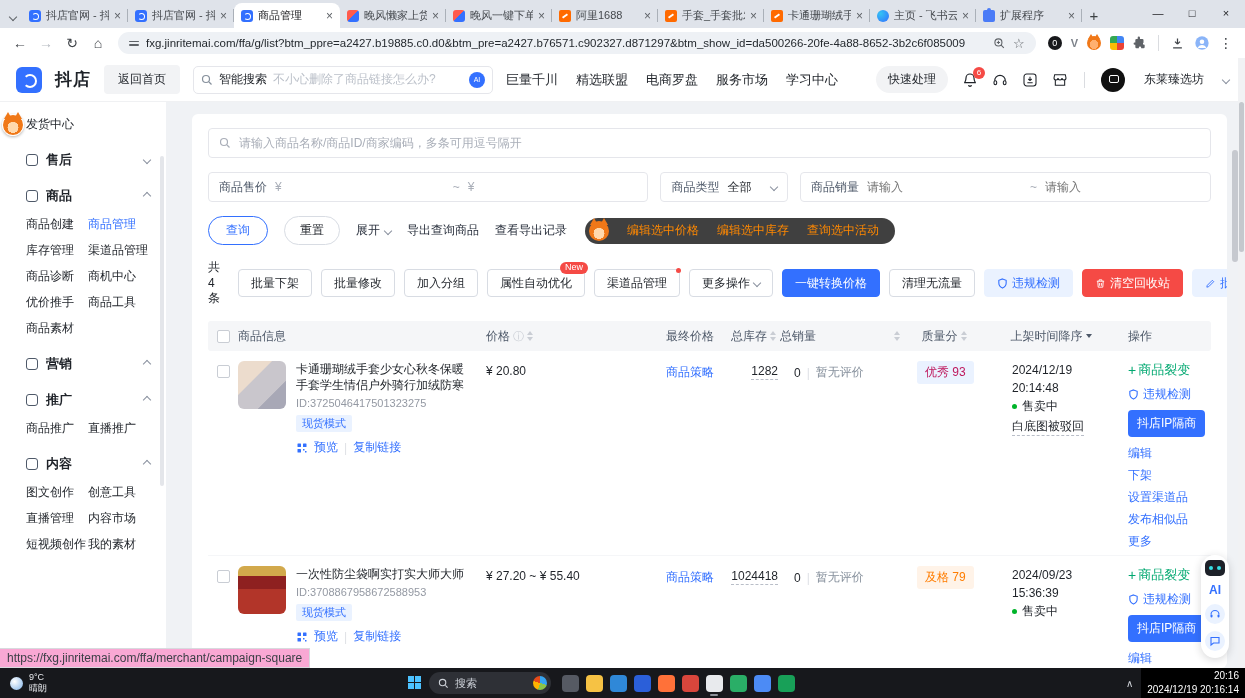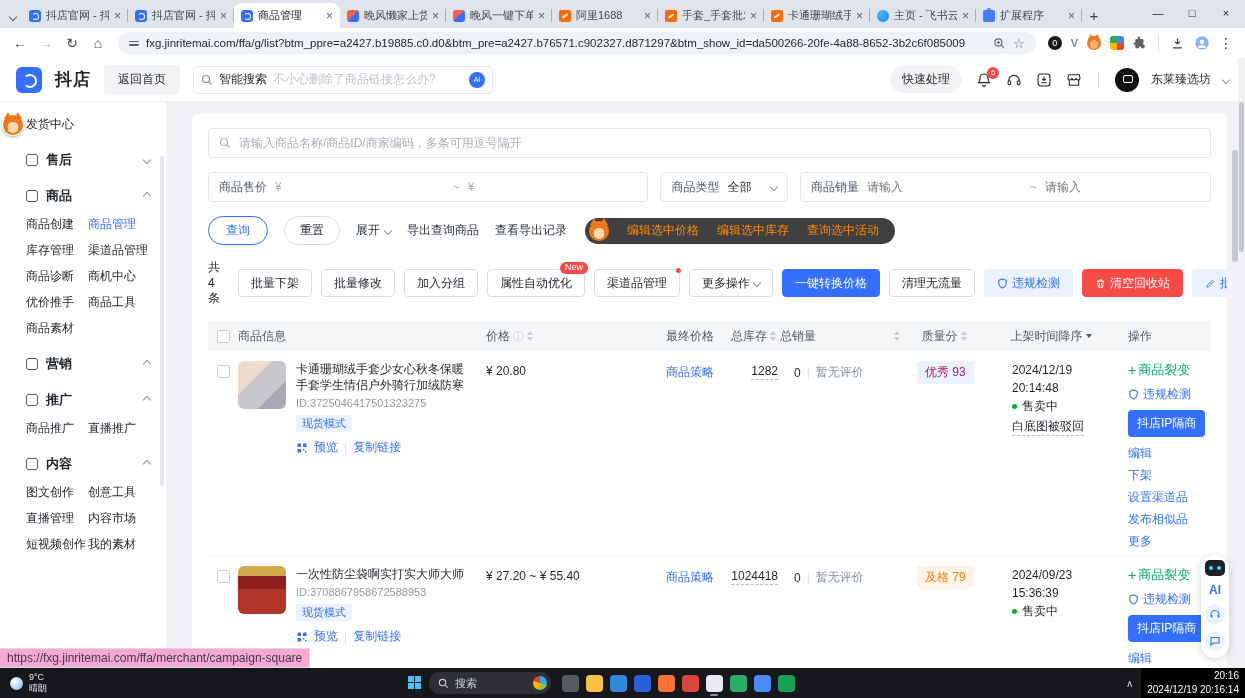--- a/index.html
+++ b/index.html
@@ -59,21 +59,21 @@
 .smart-search .bold{color:#1f2329;white-space:nowrap}
 .smart-search .ph{color:#bbc0c9;white-space:nowrap;overflow:hidden;flex:1}
 .ai-badge{width:16px;height:16px;border-radius:50%;background:#3370ff;color:#fff;font-size:7px;display:flex;align-items:center;justify-content:center;flex:none}
 .hnav{display:flex;gap:18px;font-size:13px;color:#1f2329;font-weight:500;white-space:nowrap}
 .hright{margin-left:auto;display:flex;align-items:center;gap:14px}
 .quick-pill{background:#f2f3f5;border-radius:15px;padding:5px 12px;font-size:12px;white-space:nowrap}
 .bell-wrap{position:relative}
 .badge-red{position:absolute;top:-5px;right:-7px;background:#f54a45;color:#fff;font-size:8px;min-width:12px;height:12px;border-radius:7px;display:flex;align-items:center;justify-content:center;padding:0 3px}
 .avatar{width:24px;height:24px;border-radius:50%;background:#111;position:relative;flex:none}
 .avatar::after{content:'';position:absolute;left:8px;top:7px;width:8px;height:6px;border:1.4px solid #fff;border-radius:2px}
-.shopline{display:flex;align-items:center;gap:12px;font-size:12px}
+.shopline{display:flex;align-items:center;gap:19px;font-size:12px}
 
 
 .page{display:flex;height:566px;position:relative}
 .sidebar{width:166px;background:#fff;overflow:hidden;position:relative;padding-top:8px;flex:none}
 .side-top{padding:6px 0 2px 26px;color:#1f2329}
 .sgroup{margin-top:14px}
 .sgroup-h{display:flex;align-items:center;gap:8px;padding:0 16px 0 26px;height:22px;font-weight:600;font-size:13px;color:#1f2329}
 .g-icon{width:12px;height:12px;border:1.3px solid #4e5969;border-radius:3px;flex:none}
 .sitems{display:grid;grid-template-columns:62px 1fr;gap:9px 0;padding:9px 0 2px 26px}
 .sitem{color:#1f2329;white-space:nowrap;cursor:default}
@@ -305,20 +305,27 @@
     <span class="back-btn">返回首页</span>
     <div class="smart-search">
       <svg width="12" height="12" viewBox="0 0 24 24">
           <circle cx="10" cy="10" r="7" fill="none" stroke="#86909c" stroke-width="2.4"></circle>
           <path d="M16 16l5 5" stroke="#86909c" stroke-width="2.4"></path>
         </svg>
       <span class="bold">智能搜索</span>
       <span class="ph">不小心删除了商品链接怎么办?</span>
       <span class="ai-badge">AI</span>
     </div>
+    <div class="hnav">
+        <span>巨量千川</span>
+        <span>精选联盟</span>
+        <span>电商罗盘</span>
+        <span>服务市场</span>
+        <span>学习中心</span>
+      </div>
     <div class="hright">
       <span class="quick-pill">快速处理</span>
       <span class="bell-wrap">
         <svg width="16" height="16" viewBox="0 0 24 24">
             <path d="M6 9a6 6 0 1 1 12 0c0 5 2 6 2 7H4c0-1 2-2 2-7z" fill="none" stroke="#1f2329" stroke-width="1.8"></path>
             <path d="M10 19.5a2 2 0 0 0 4 0" fill="none" stroke="#1f2329" stroke-width="1.8"></path>
           </svg>
         <span class="badge-red">6</span>
       </span>
       <svg width="16" height="16" viewBox="0 0 24 24">

